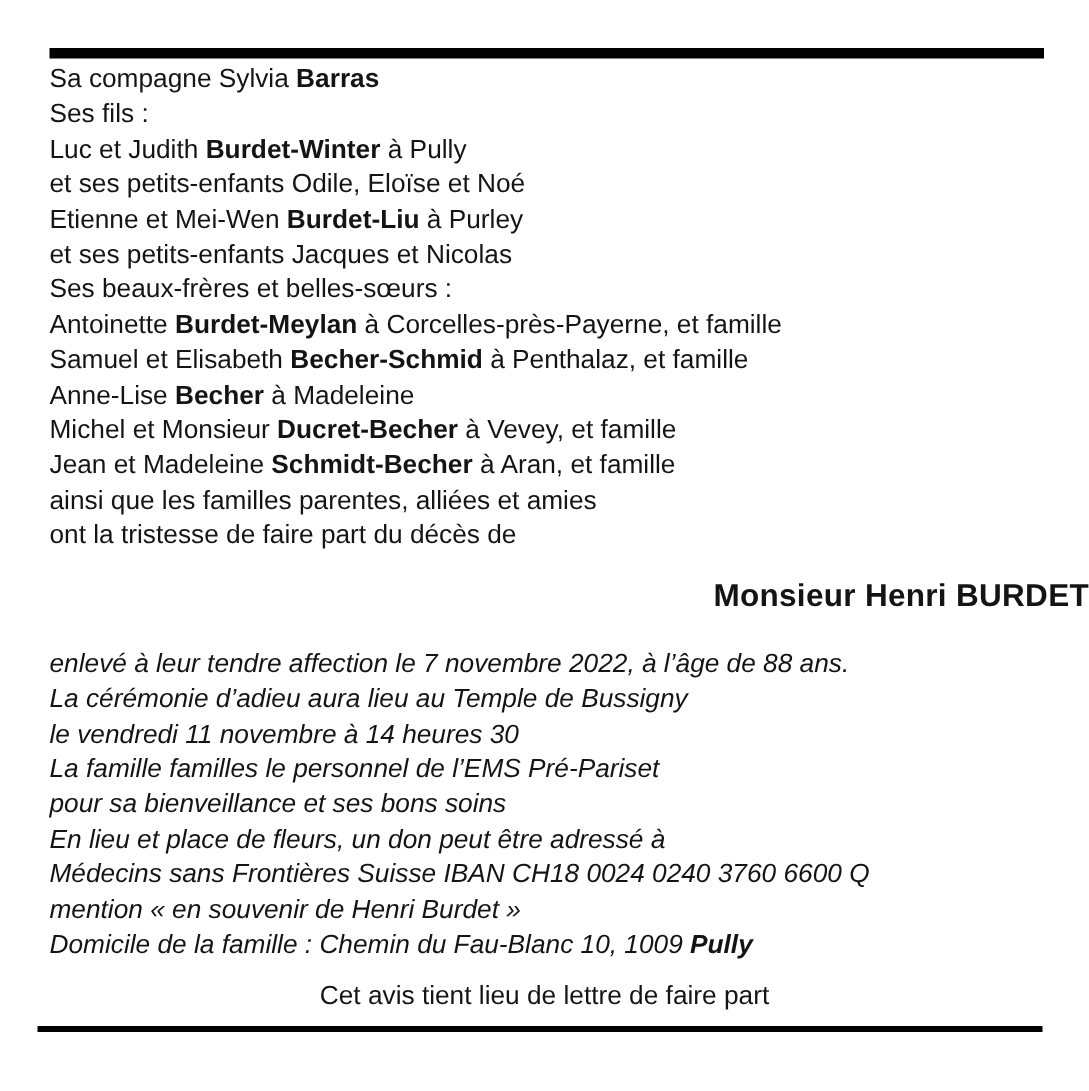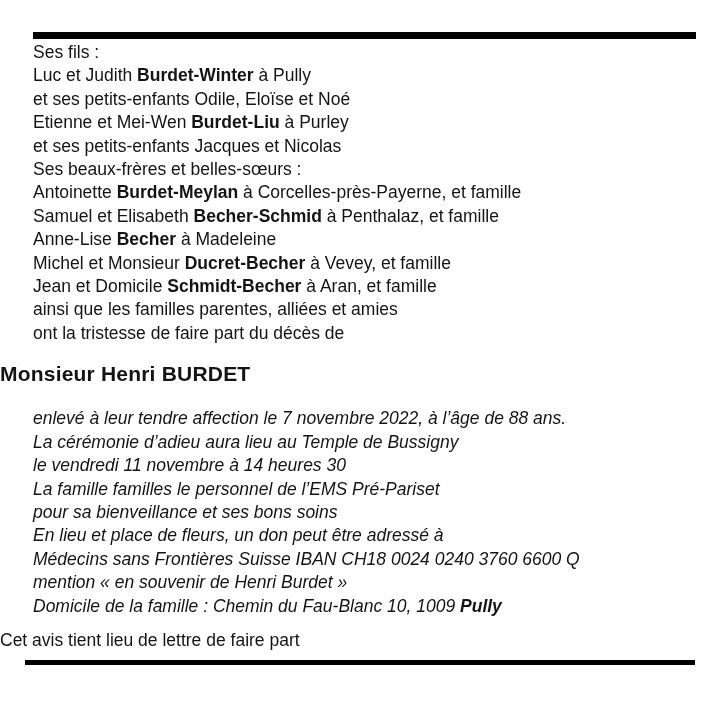--- a/index.html
+++ b/index.html
@@ -22,55 +22,57 @@
   .family-lines {
     margin: 2px 0 0 33px;
   }
   .line { white-space: nowrap; }
   .b { font-weight: bold; }
   .deceased-title {
     margin: 16px 0 0 0;
     font-size: 21px;
     line-height: 26px;
     font-weight: bold;
-    text-align: left;
+    text-align: right;
     letter-spacing: 0.2px;
   }
   .ceremony-lines {
     margin: 20px 0 0 33px;
     font-style: italic;
   }
   .closing-line {
     margin: 11px 0 0 0;
+    text-align: center;
   }
   .bottom-rule {
     margin: 8px 31px 0 25px;
     height: 4.5px;
     background: #000000;
   }
 </style>
 </head>
 <body>
 
 <div class="sheet">
 
   <div class="top-rule"></div>
 
   <div class="family-lines">
+      <div class="line"><span>Sa compagne Sylvia </span><span class="b">Barras</span></div>
       <div class="line"><span>Ses fils :</span></div>
       <div class="line"><span>Luc et Judith </span><span class="b">Burdet-Winter</span><span> à Pully</span></div>
       <div class="line"><span>et ses petits-enfants Odile, Eloïse et Noé</span></div>
       <div class="line"><span>Etienne et Mei-Wen </span><span class="b">Burdet-Liu</span><span> à Purley</span></div>
       <div class="line"><span>et ses petits-enfants Jacques et Nicolas</span></div>
       <div class="line"><span>Ses beaux-frères et belles-sœurs :</span></div>
       <div class="line"><span>Antoinette </span><span class="b">Burdet-Meylan</span><span> à Corcelles-près-Payerne, et famille</span></div>
       <div class="line"><span>Samuel et Elisabeth </span><span class="b">Becher-Schmid</span><span> à Penthalaz, et famille</span></div>
       <div class="line"><span>Anne-Lise </span><span class="b">Becher</span><span> à Madeleine</span></div>
       <div class="line"><span>Michel et Monsieur </span><span class="b">Ducret-Becher</span><span> à Vevey, et famille</span></div>
-      <div class="line"><span>Jean et Domicile </span><span class="b">Schmidt-Becher</span><span> à Aran, et famille</span></div>
+      <div class="line"><span>Jean et Madeleine </span><span class="b">Schmidt-Becher</span><span> à Aran, et famille</span></div>
       <div class="line"><span>ainsi que les familles parentes, alliées et amies</span></div>
       <div class="line"><span>ont la tristesse de faire part du décès de</span></div>
     </div>
 
   <div class="deceased-title">Monsieur Henri BURDET</div>
 
   <div class="ceremony-lines">
       <div class="line"><span>enlevé à leur tendre affection le 7 novembre 2022, à l’âge de 88 ans.</span></div>
       <div class="line"><span>La cérémonie d’adieu aura lieu au Temple de Bussigny</span></div>
       <div class="line"><span>le vendredi 11 novembre à 14 heures 30</span></div>

